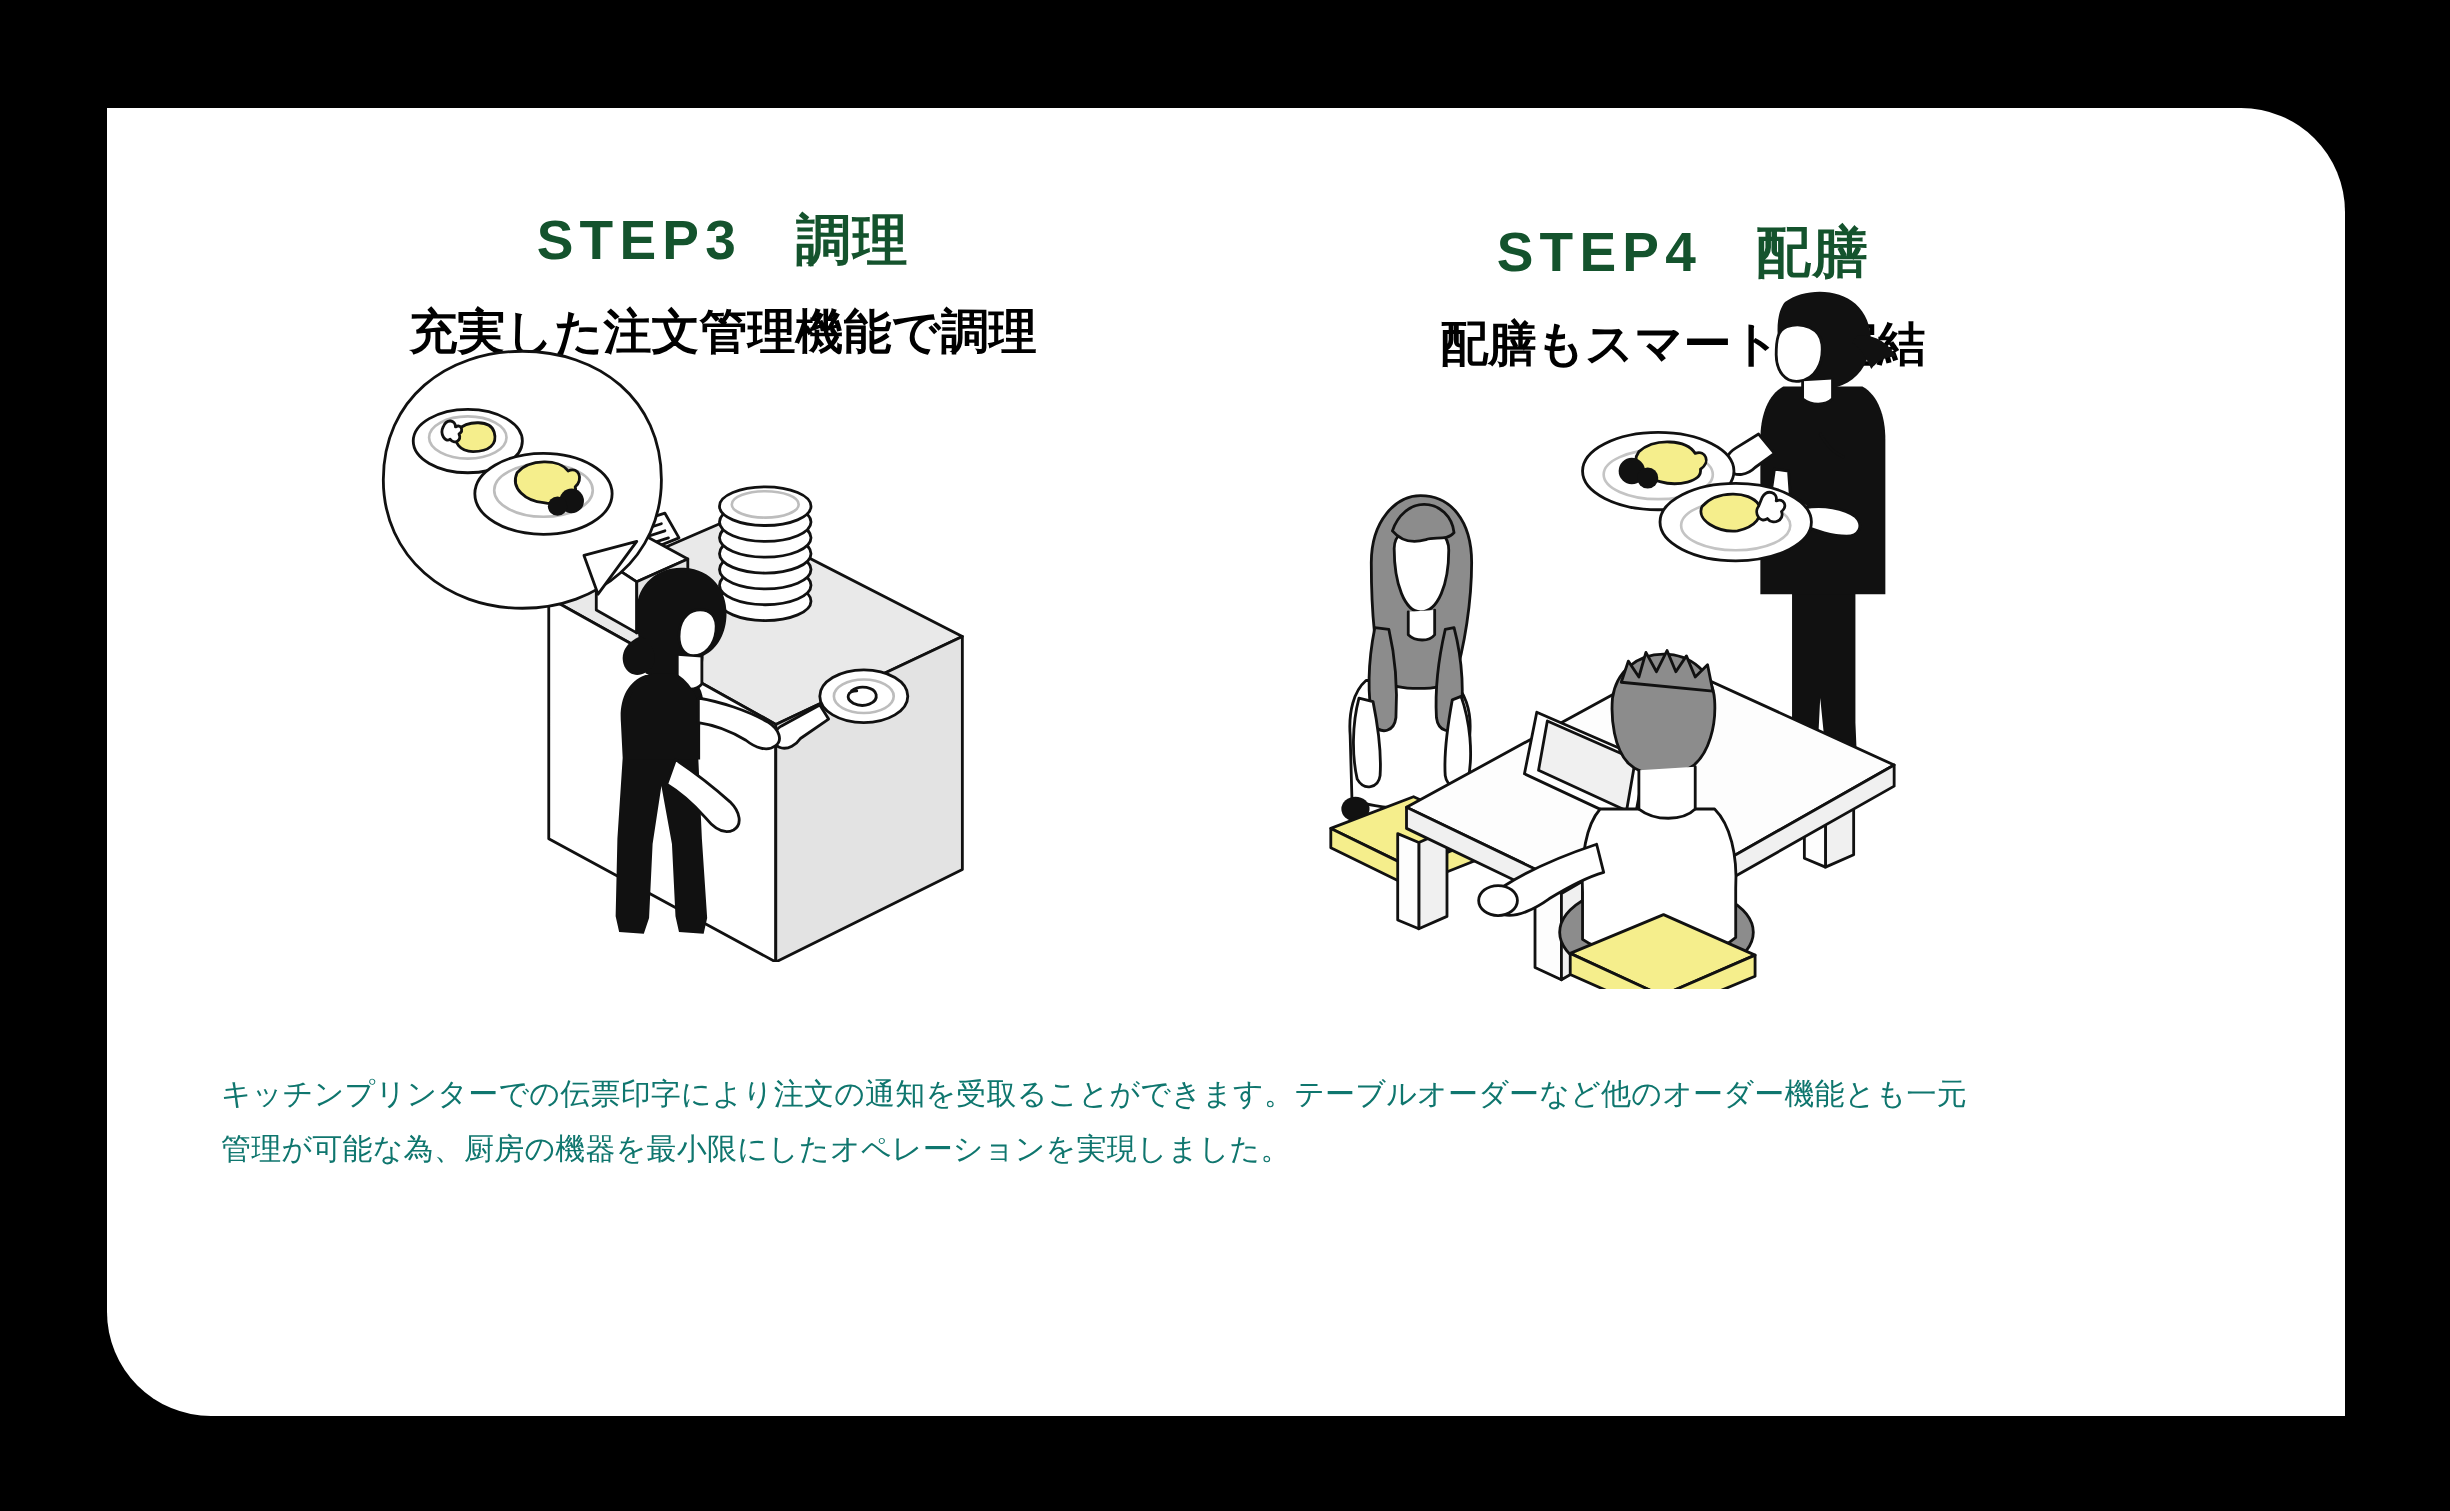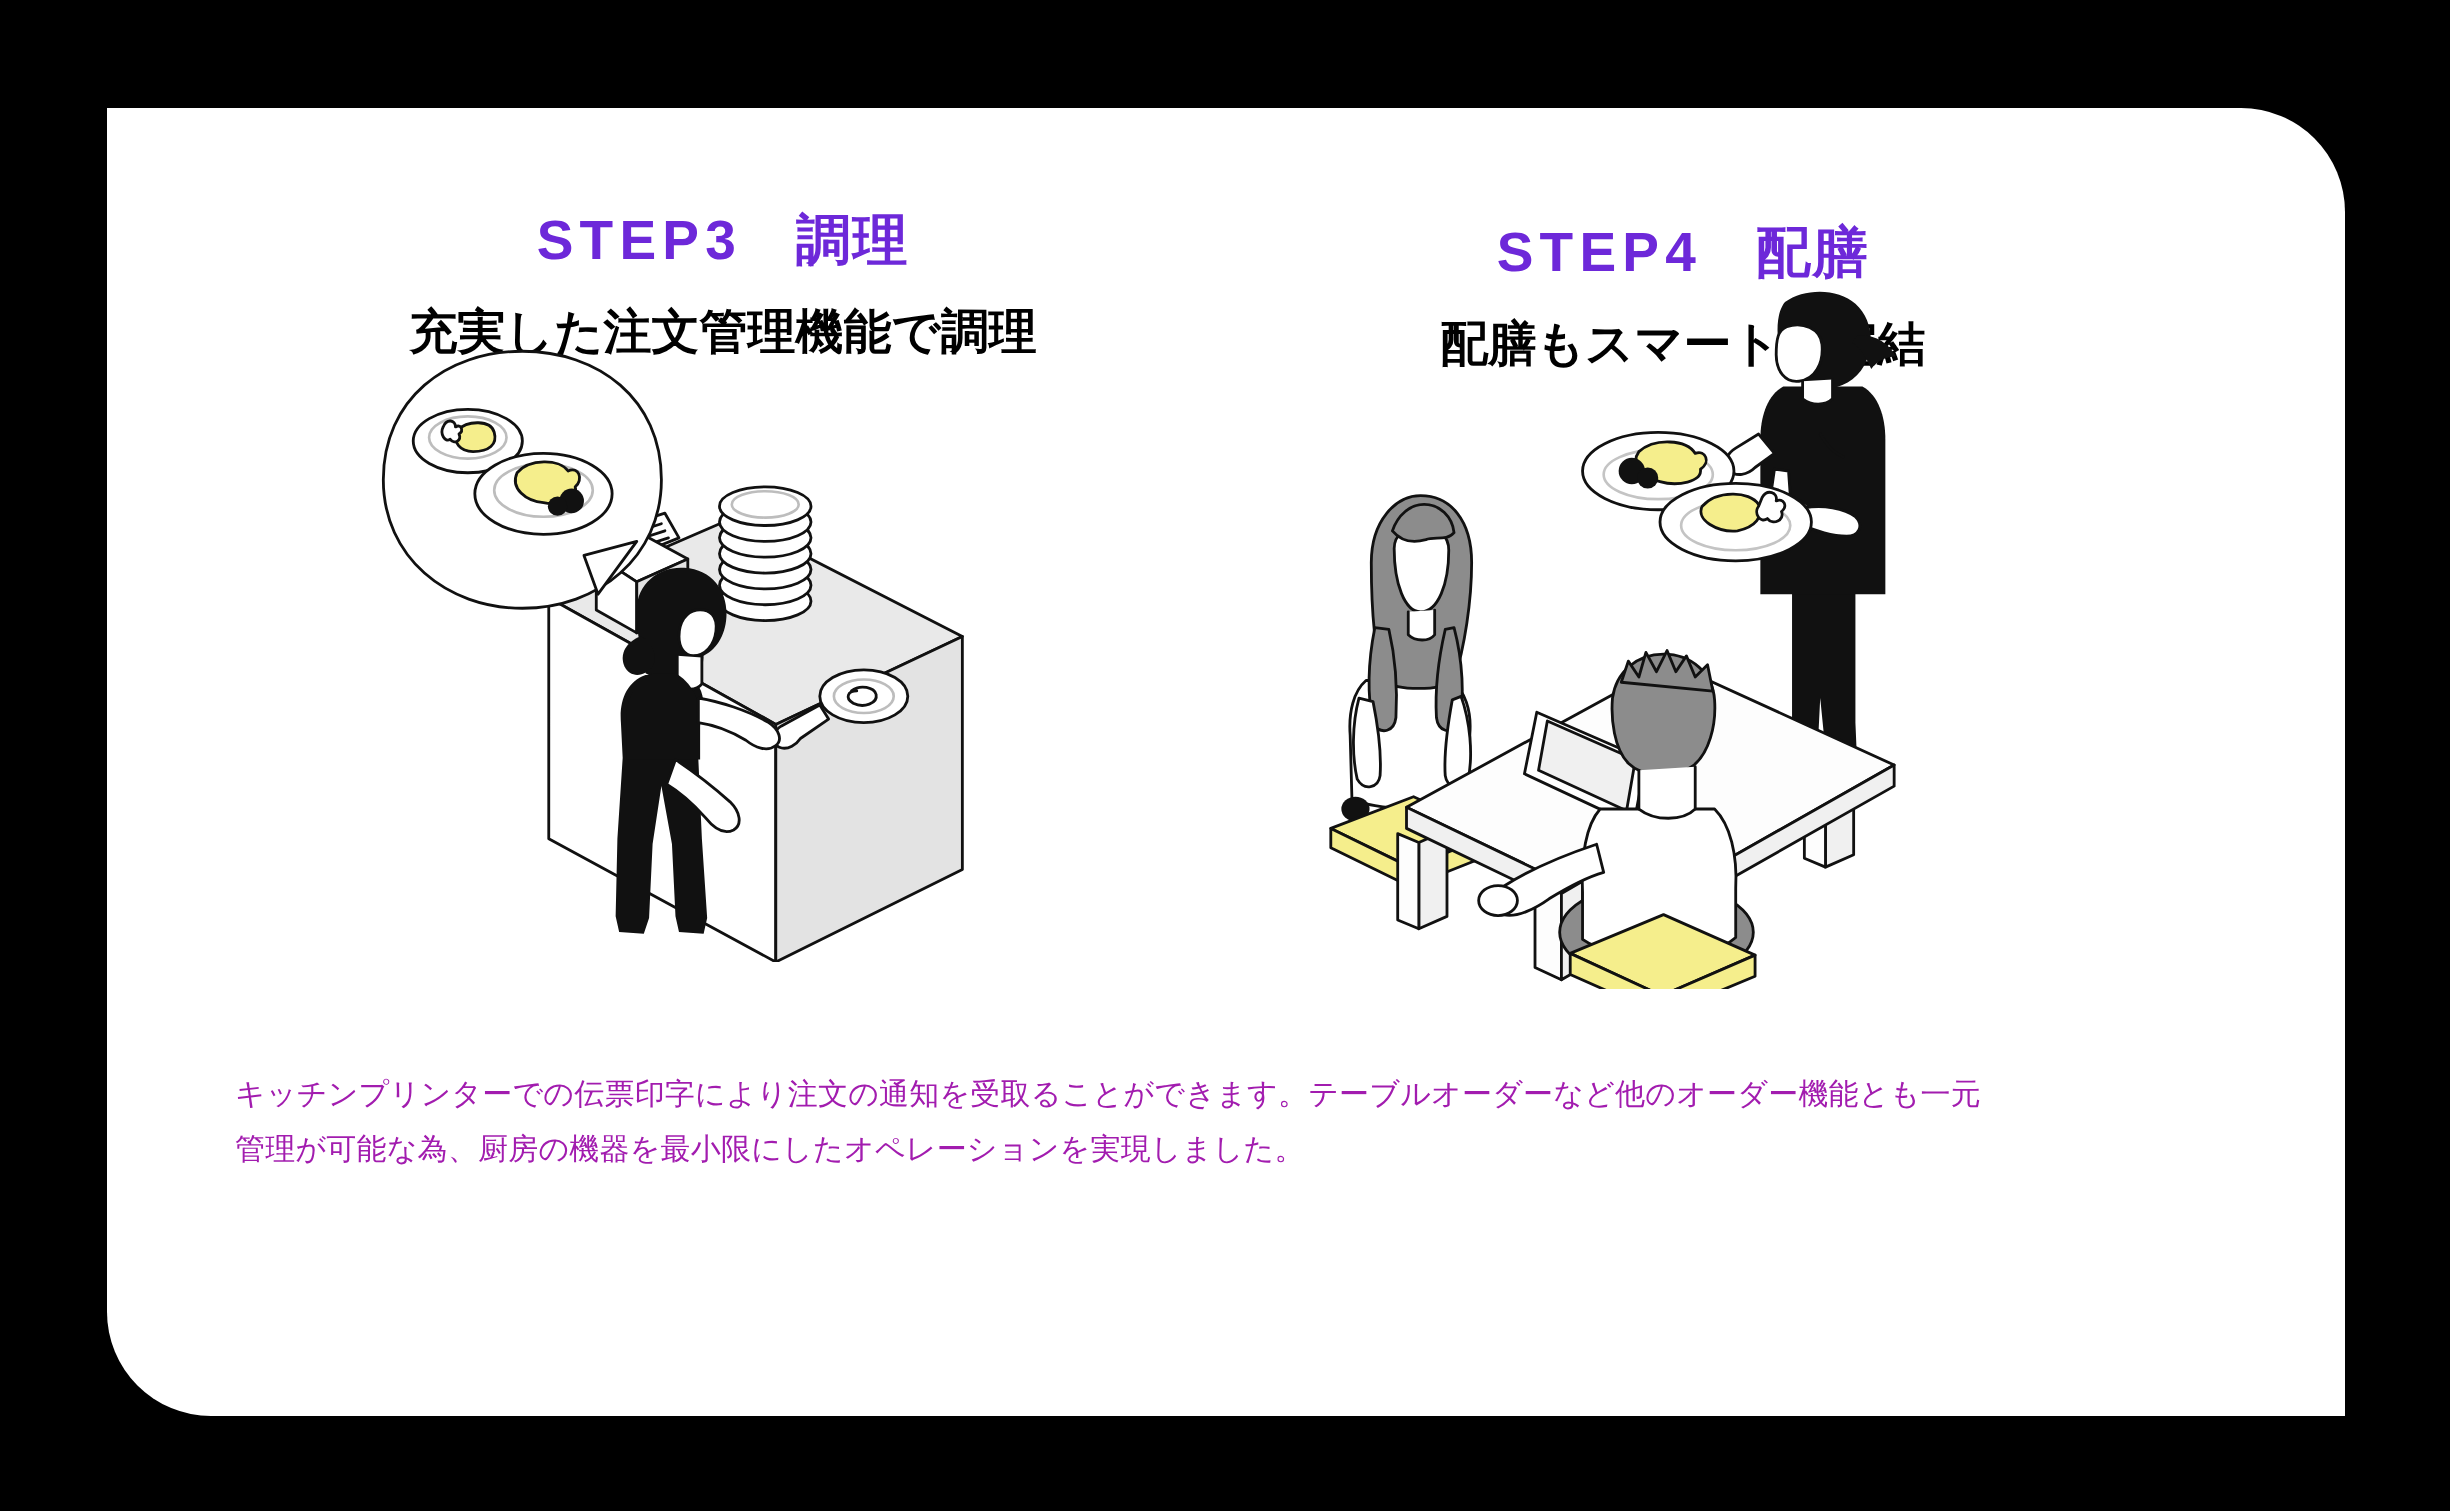--- a/index.html
+++ b/index.html
@@ -33,21 +33,21 @@
 
   
   .col-head {
     position: absolute;
     text-align: center;
   }
   .step-title {
     font-size: 55px;
     font-weight: 700;
     letter-spacing: 2.6px;
-    color: #6d28d9;
+    color: #14532d;
     line-height: 1.05;
     white-space: nowrap;
   }
   .step-title .lat { letter-spacing: 6.2px; }
   .step-title .jp  { letter-spacing: 1.8px; }
   .step-sub {
     margin-top: 30px;
     font-size: 48px;
     font-weight: 700;
     color: #000;
@@ -59,24 +59,24 @@
   #head-right { left: 1215px; top: 116px; width: 722px; }
 
   
   .illus { position: absolute; }
   #illus-left  { left: 255px; top: 238px;  width: 722px; height: 616px; }
   #illus-right { left: 1215px; top: 176px; width: 757px; height: 705px; }
 
   
   #body-copy {
     position: absolute;
-    left: 128px;
+    left: 114px;
     top: 958px;
     width: 2017px;
-    color: #a21caf;
+    color: #0f766e;
     font-size: 30px;
     line-height: 55px;
     letter-spacing: 0.2px;
     font-weight: 400;
     font-family: "Liberation Sans", "DejaVu Sans", sans-serif;
   }
   #body-copy p { white-space: nowrap; }
 </style>
 </head>
 <body>

